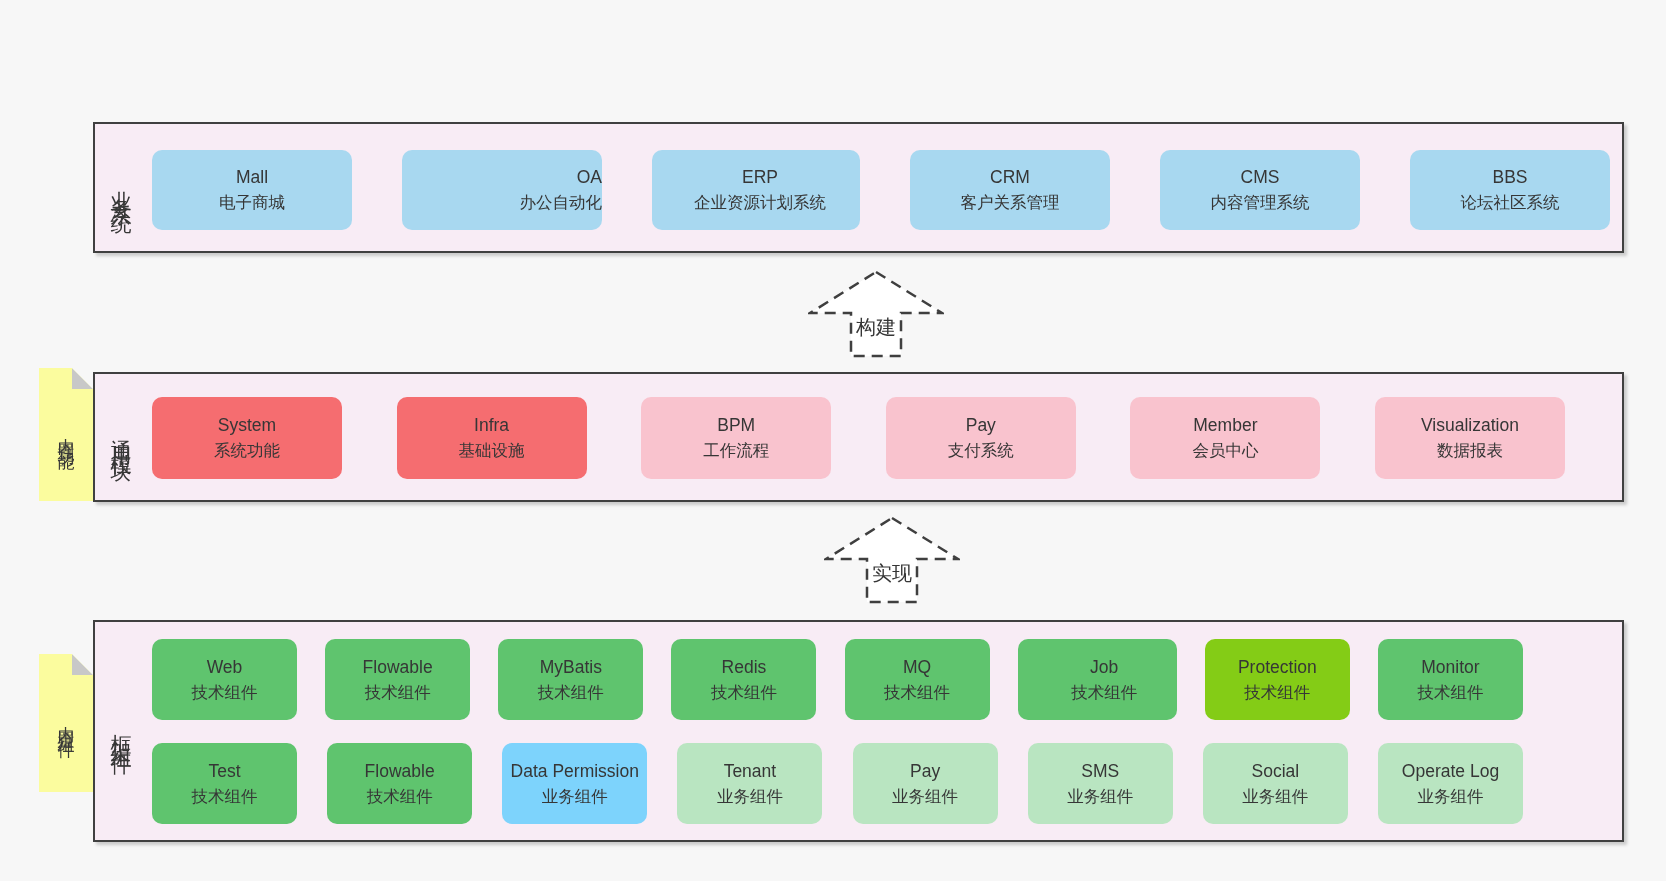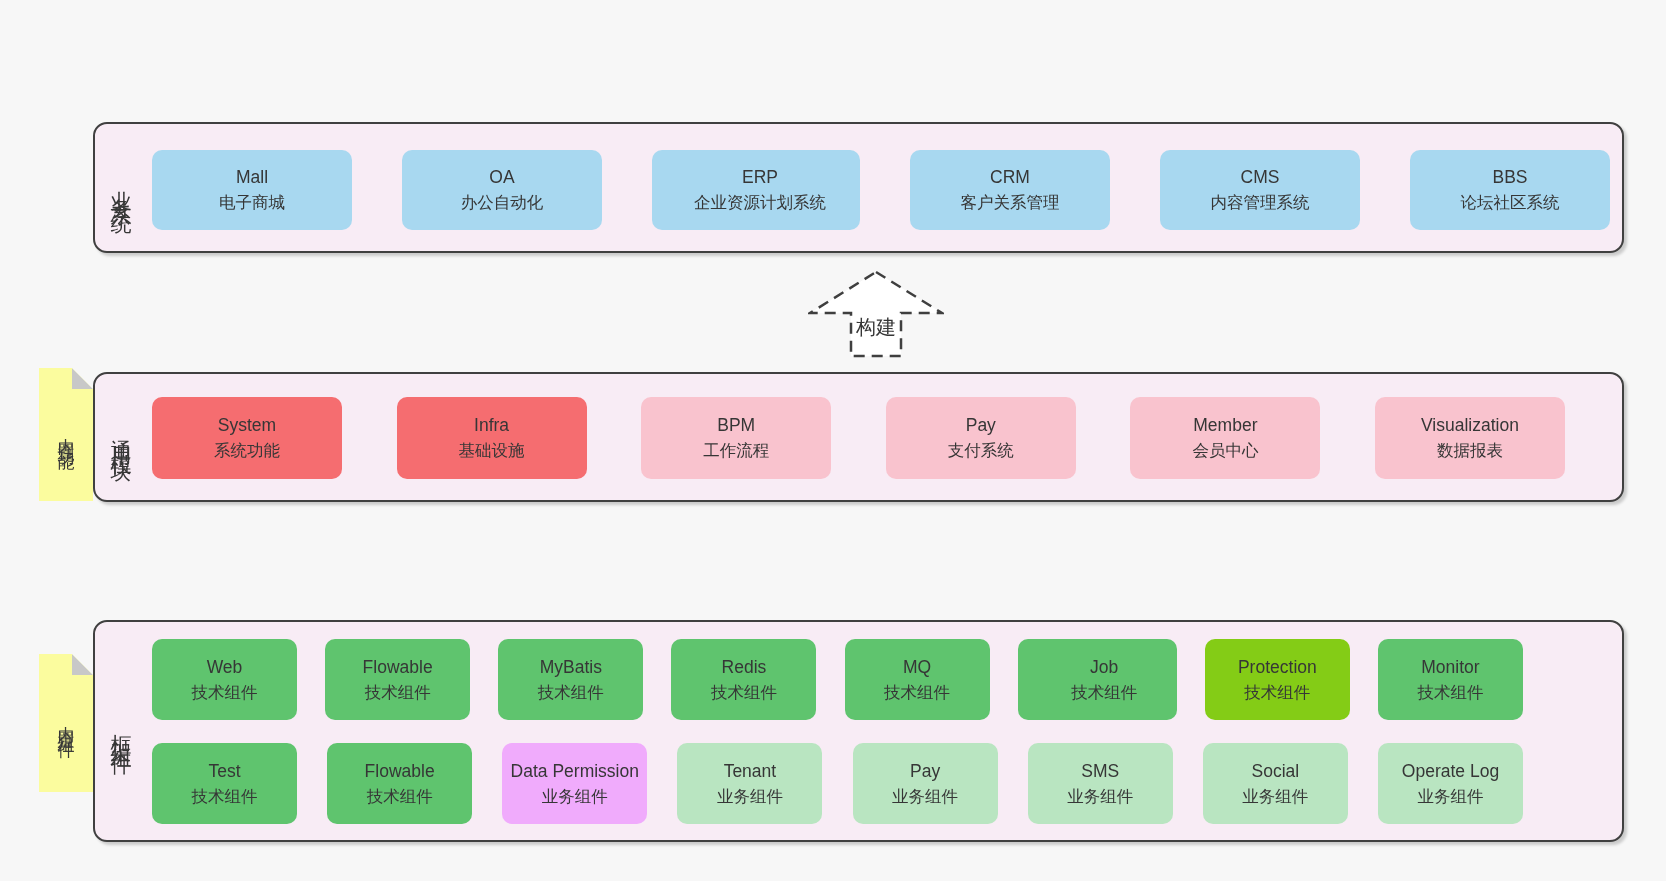--- a/index.html
+++ b/index.html
@@ -5,21 +5,21 @@
   html,body { margin:0; padding:0; background:#f7f7f7; }
   .stage {
     position:relative; width:1666px; height:881px; overflow:hidden;
     background:#f7f7f7; color:#363636;
     font-family:"Liberation Sans", sans-serif;
   }
 
   
   .panel {
     position:absolute; left:93px; width:1531px; box-sizing:border-box;
-    background:#f8ecf5; border:2px solid #404040; border-radius:14px;
+    background:#f8ecf5; border:2px solid #404040; border-radius:0;
     box-shadow:3px 3px 3px rgba(0,0,0,0.18);
   }
   #panel-business   { top:122px; height:131px; }
   #panel-modules    { top:372px; height:130px; }
   #panel-components { top:620px; height:222px; }
 
   .layer-label {
     position:absolute; left:16px; top:50%; transform:translateY(-50%);
     writing-mode:vertical-rl; text-orientation:upright;
     font-size:21px; letter-spacing:7px; color:#363636; line-height:1;
@@ -79,21 +79,21 @@
 
 <div class="stage">
 
   <div class="panel" id="panel-business">
     <div class="layer-label">业务系统</div>
     <div class="box-row" id="row-business">
         <div class="box" style="background: rgb(168, 216, 240);">
           <div class="box-title">Mall</div>
           <div class="box-subtitle">电子商城</div>
         </div>
-        <div class="box" style="background: rgb(168, 216, 240);">
+        <div class="box" style="background: rgb(168, 216, 240); align-items: flex-end;">
           <div class="box-title">OA</div>
           <div class="box-subtitle">办公自动化</div>
         </div>
         <div class="box" style="background: rgb(168, 216, 240); padding-left: 8px;">
           <div class="box-title">ERP</div>
           <div class="box-subtitle">企业资源计划系统</div>
         </div>
         <div class="box" style="background: rgb(168, 216, 240);">
           <div class="box-title">CRM</div>
           <div class="box-subtitle">客户关系管理</div>
@@ -143,20 +143,26 @@
           <div class="box-title">Member</div>
           <div class="box-subtitle">会员中心</div>
         </div>
         <div class="box" style="background: rgb(249, 195, 206);">
           <div class="box-title">Visualization</div>
           <div class="box-subtitle">数据报表</div>
         </div>
       </div>
   </div>
 
+  <div class="arrow-wrap" id="arrow-implement">
+    <svg viewBox="0 0 136 88">
+      <polygon points="68,2 134,43 93,43 93,86 43,86 43,43 2,43" fill="#ffffff" stroke="#3f3f3f" stroke-width="2.5" stroke-dasharray="11,7"></polygon>
+    </svg>
+    <div class="arrow-label">实现</div>
+  </div>
 
   <div class="note" id="note-components">
     <div class="note-text">内置组件</div>
   </div>
 
   <div class="panel" id="panel-components">
     <div class="layer-label">框架组件</div>
     <div class="box-row" id="row-components-1">
         <div class="box" style="background: rgb(95, 196, 110);">
           <div class="box-title">Web</div>
@@ -193,21 +199,21 @@
       </div>
     <div class="box-row" id="row-components-2">
         <div class="box" style="background: rgb(95, 196, 110);">
           <div class="box-title">Test</div>
           <div class="box-subtitle">技术组件</div>
         </div>
         <div class="box" style="background: rgb(95, 196, 110);">
           <div class="box-title">Flowable</div>
           <div class="box-subtitle">技术组件</div>
         </div>
-        <div class="box" style="background: #f0abfc;">
+        <div class="box" style="background: #7dd3fc;">
           <div class="box-title">Data Permission</div>
           <div class="box-subtitle">业务组件</div>
         </div>
         <div class="box" style="background: rgb(185, 229, 193);">
           <div class="box-title">Tenant</div>
           <div class="box-subtitle">业务组件</div>
         </div>
         <div class="box" style="background: rgb(185, 229, 193);">
           <div class="box-title">Pay</div>
           <div class="box-subtitle">业务组件</div>

